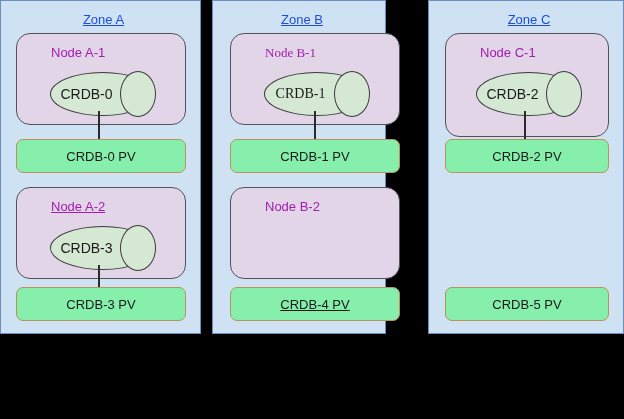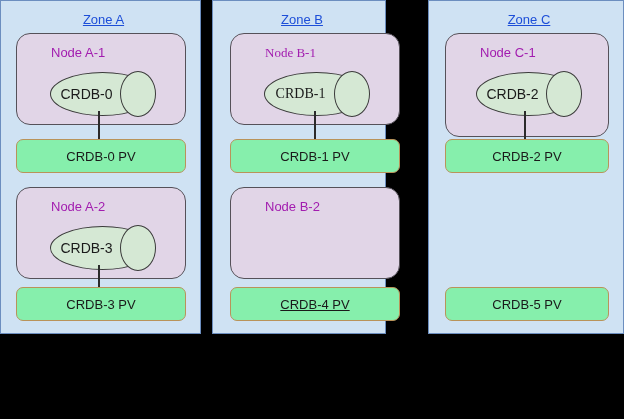--- a/index.html
+++ b/index.html
@@ -134,21 +134,21 @@
         <div class="cyl-cap"></div>
         <div class="cyl-label">CRDB-0</div>
       </div>
     </div>
 
     <div class="connector" style="left:97px; top:110px; height:30px;"></div>
 
     <div class="pv" style="left:15px; top:138px; width:170px; height:34px;">CRDB-0 PV</div>
 
     <div class="node" style="left:15px; top:186px; width:170px; height:92px;">
-      <div class="node-title" style="top:12px;">Node A-2</div>
+      <div class="node-title" style="top:12px;text-decoration:underline;">Node A-2</div>
       <div class="cylinder" style="left:33px; top:38px; width:105px; height:44px;">
         <div class="cyl-body"></div>
         <div class="cyl-cap"></div>
         <div class="cyl-label">CRDB-3</div>
       </div>
     </div>
 
     <div class="connector" style="left:97px; top:264px; height:28px;"></div>
 
     <div class="pv" style="left:15px; top:286px; width:170px; height:34px;">CRDB-3 PV</div>

